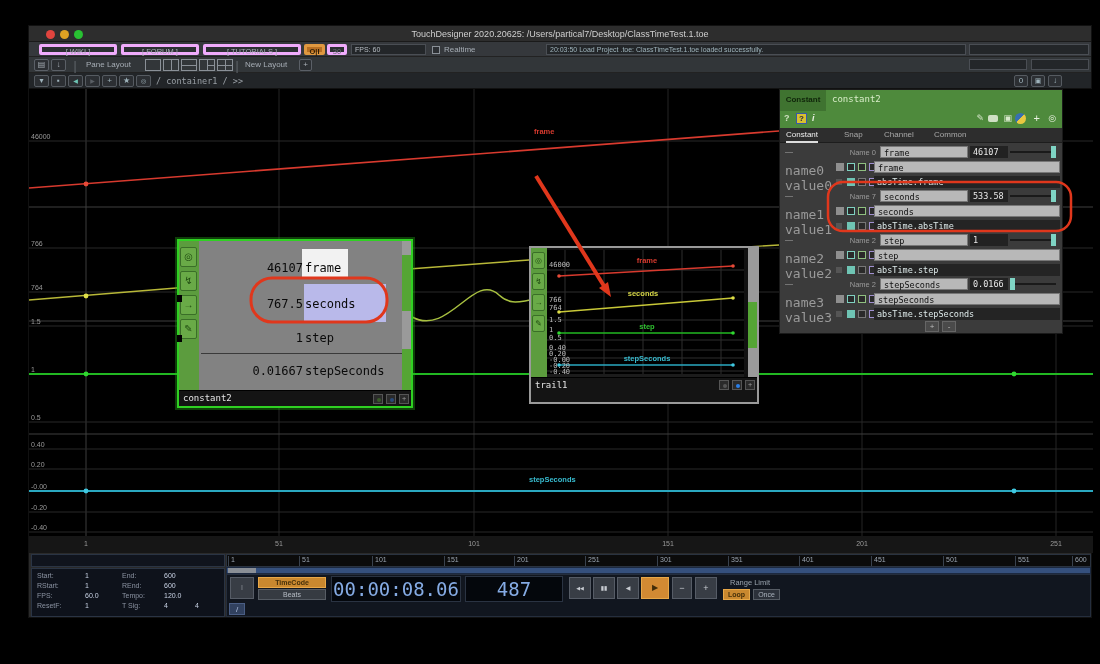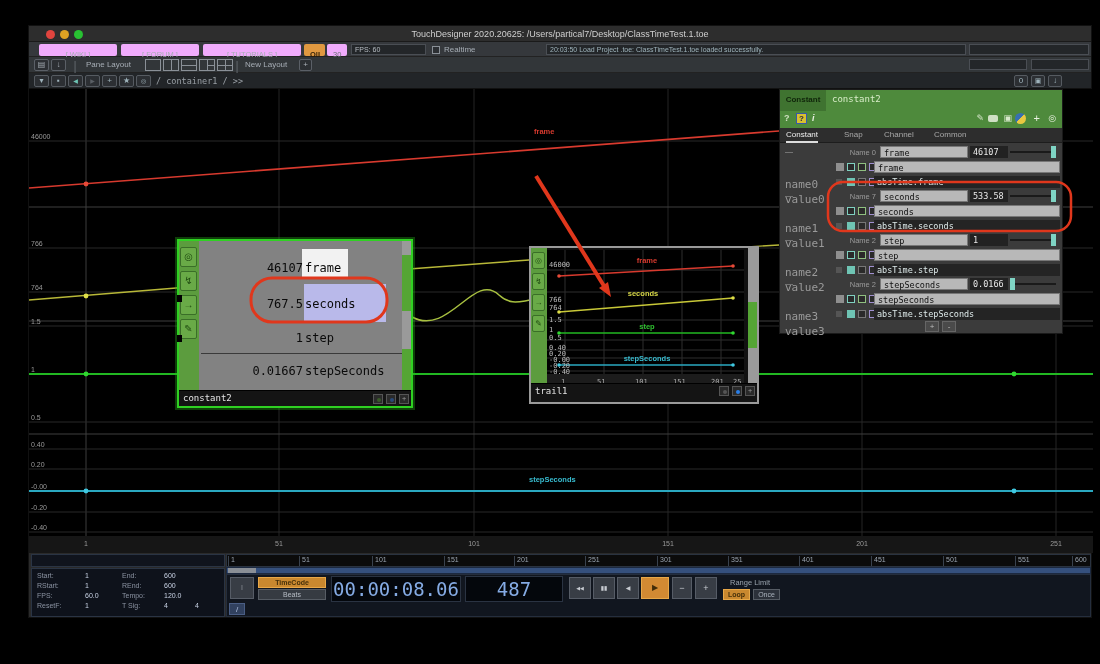--- a/index.html
+++ b/index.html
@@ -7,21 +7,21 @@
      font-family:"Liberation Sans","DejaVu Sans",sans-serif;color:#ccc;-webkit-font-smoothing:antialiased}
 .abs{position:absolute}
 .mono{font-family:"DejaVu Sans Mono",monospace}
 #window{position:absolute;left:28px;top:25px;width:1064px;height:593px;background:#2a2a2a;border:1px solid #111}
 
 #titlebar{position:absolute;left:0;top:0;width:100%;height:16px;background:#2d2d2d;border-bottom:1px solid #1a1a1a}
 .tl{position:absolute;top:4px;width:9px;height:9px;border-radius:50%}
 #title-text{position:absolute;left:0;top:3px;width:100%;text-align:center;font-size:9px;color:#cfcfcf}
 
 #menurow{position:absolute;left:0;top:16px;width:100%;height:15px;background:#35383c;border-bottom:1px solid #222}
-.mbtn{position:absolute;top:2px;height:11px;background:#2c2f33;border:6px solid #f0abfc;border-radius:2px;
+.mbtn{position:absolute;top:2px;height:11px;background:#2c2f33;border:3px solid #f0abfc;border-radius:2px;
       font-size:7.5px;color:#a6adb5;text-align:center;line-height:9px}
 .mfield{position:absolute;top:2px;height:11px;background:#232629;border:1px solid #4a4e54;font-size:7px;color:#9fb4bc;line-height:10px;padding:0 3px}
 
 #toolrow{position:absolute;left:0;top:31px;width:100%;height:16px;background:#323639;border-bottom:1px solid #222}
 .ibtn{position:absolute;top:2px;width:15px;height:12px;background:#2c2f33;border:1px solid #5b6067;border-radius:2px;
       font-size:8px;color:#aab0b8;text-align:center;line-height:10px}
 .laybtn{position:absolute;top:2px;width:16px;height:12px;background:#323639;border:1px solid #8a9097}
 .laybtn i{position:absolute;background:#8a9097}
 .tlabel{position:absolute;top:3px;font-size:8px;color:#a6adb5}
 
@@ -58,21 +58,21 @@
 .pgroup{position:absolute;left:0;width:100%;height:44px}
 .prow{position:absolute;left:0;width:100%;height:14px}
 .pdash{position:absolute;left:5px;top:2px;font-size:8px;color:#aaa}
 .pidx{position:absolute;left:30px;top:3px;width:66px;text-align:right;font-size:7.5px;color:#9a9a9a}
 .pnamef{position:absolute;left:100px;top:1px;width:88px;height:12px;background:#b8b8b8;color:#111;font-size:8.5px;
   line-height:12px;padding-left:3px;border:1px solid #777}
 .pvalf{position:absolute;left:190px;top:1px;width:38px;height:12px;background:#222;color:#e8e8e8;font-size:8.5px;
   line-height:12px;padding-left:3px}
 .pslider{position:absolute;left:230px;top:6px;width:46px;height:2px;background:#1a1a1a}
 .phandle{position:absolute;top:-5px;width:5px;height:12px;background:#7fd4c4}
-.plbl{position:absolute;left:5px;top:18px;font-size:11px;color:#9a9a9a}
+.plbl{position:absolute;left:5px;top:3px;font-size:13px;color:#9a9a9a}
 .pfield{position:absolute;left:94px;top:1px;width:186px;height:12px;font-size:8.5px;line-height:12px;padding-left:3px}
 .pfield.light{background:#b8b8b8;color:#111;border:1px solid #777}
 .pfield.dark{background:#242424;color:#dce8e8}
 .cb{position:absolute;top:2.5px;width:8px;height:8px;background:#2a2a2a;border:1px solid #777}
 .cb.g{background:#8f8f8f;border-color:#8f8f8f}.cb.t{border-color:#7fd0c0}
 .cb.gr{border-color:#8fc080}.cb.p{border-color:#a090d0}.cb.ft{background:#6fc4b4;border-color:#6fc4b4}
 .cb.sm{width:6px;height:6px;top:3.5px;background:#555;border-color:#555}
 .paddbtn{position:absolute;top:231px;width:14px;height:11px;background:#4a4a4a;border:1px solid #666;
   color:#bbb;font-size:8px;text-align:center;line-height:9px}
 .pico{font-size:9px;color:#d8e8cc}
@@ -320,21 +320,21 @@
         <g font-size="7.5" font-weight="bold" text-anchor="middle">
           <text x="100" y="13" fill="#d83a2e">frame</text>
           <text x="96" y="46" fill="#d8d848">seconds</text>
           <text x="100" y="79" fill="#30c030">step</text>
           <text x="100" y="111" fill="#38bcd0">stepSeconds</text>
         </g>
       </svg>
       <div class="abs" style="right:0;top:0;bottom:15px;width:9px;background:#9a9a9a">
         <div class="abs" style="left:0;top:54px;width:9px;height:46px;background:#55a535"></div>
       </div>
-      <div class="namebar mono" style="height:19px;line-height:14px">
+      <div class="namebar mono" style="height:25px;line-height:14px">
         <span>trail1</span>
         <span class="nbtn" style="right:28px;top:2px">
             <span class="dot" style="background:#555"></span>
           </span>
         <span class="nbtn" style="right:15px;top:2px">
             <span class="dot" style="background:#2a7fe8"></span>
           </span>
         <span class="nbtn" style="right:2px;top:2px">+</span>
       </div>
     </div>
@@ -407,21 +407,21 @@
             <span class="cb gr" style="left:78px"></span>
             <span class="cb p" style="left:89px"></span>
           <span class="pfield light mono">seconds</span>
         </div>
         <div class="prow" style="top:30px">
           <span class="plbl mono">value1</span>
           <span class="cb sm" style="left:56px"></span>
             <span class="cb ft" style="left:67px"></span>
             <span class="cb" style="left:78px"></span>
             <span class="cb p" style="left:89px"></span>
-          <span class="pfield dark mono">absTime.seconds</span>
+          <span class="pfield dark mono">absTime.absTime</span>
         </div>
       </div>
 
       <div class="pgroup" style="top:143px">
         <div class="prow" style="top:0">
           <span class="pdash">—</span>
           <span class="pidx">Name 2</span>
           <span class="pnamef mono">step</span>
           <span class="pvalf mono">1</span>
           <span class="pslider">

